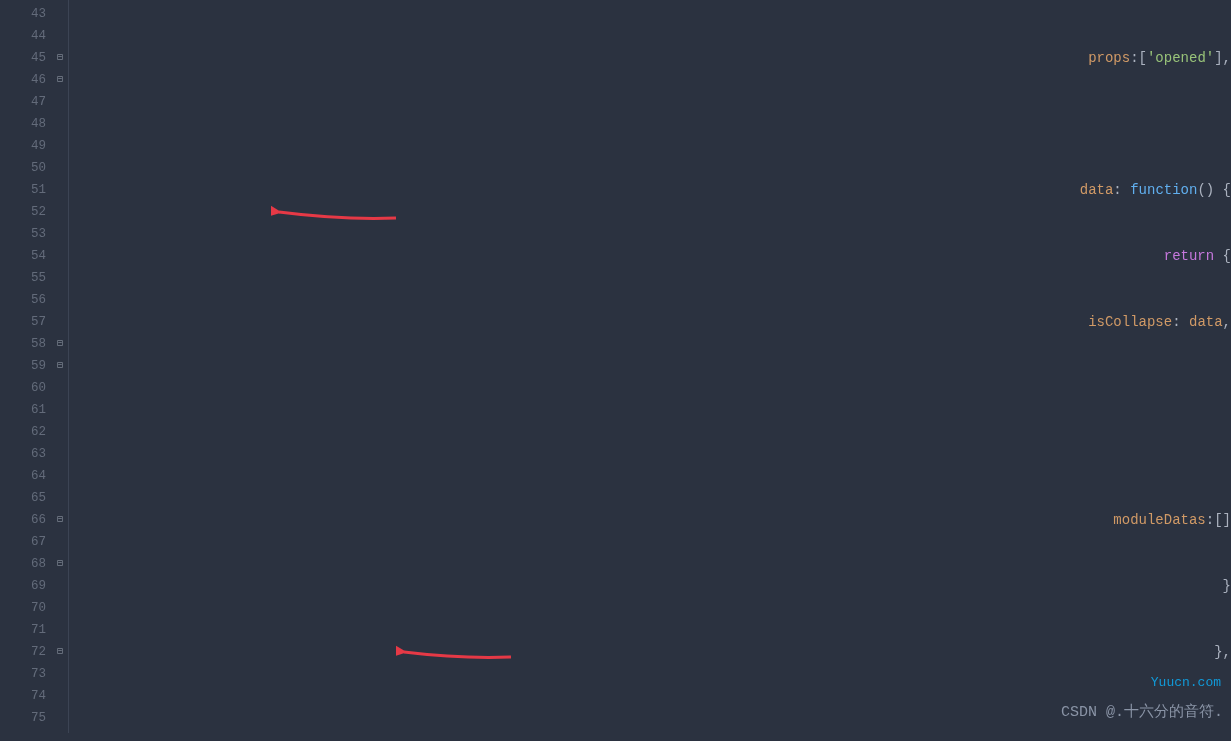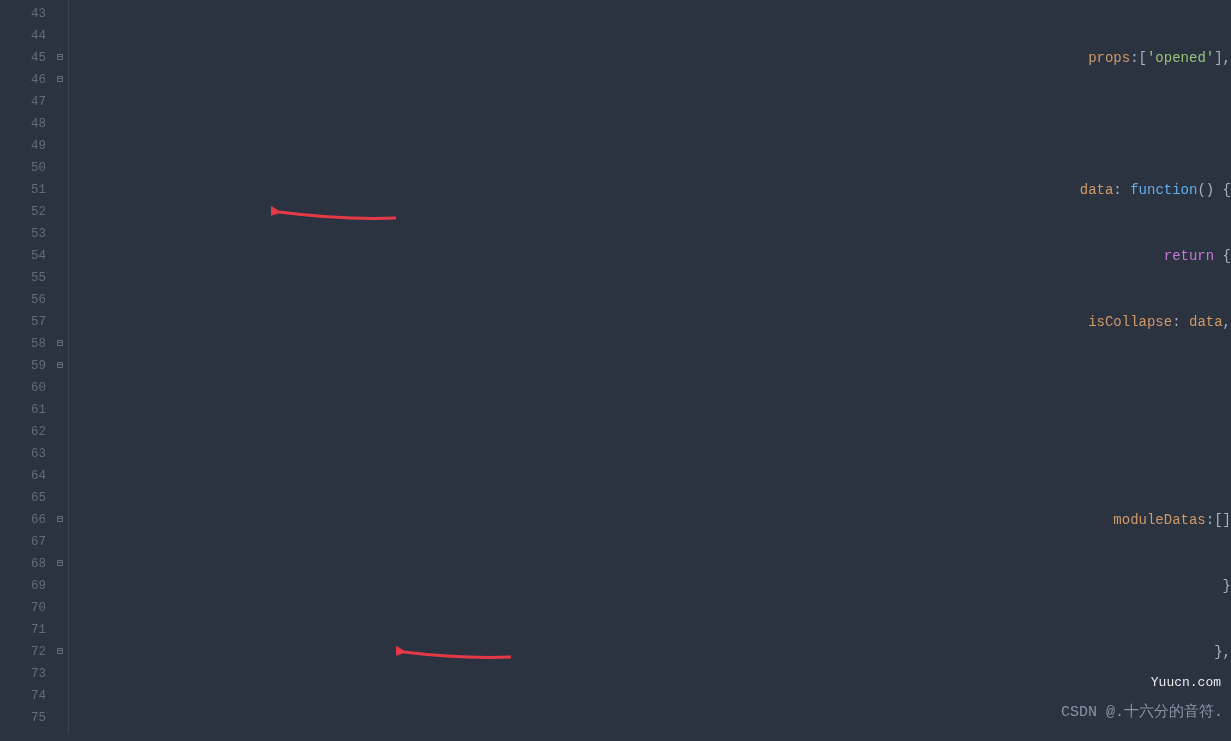--- a/index.html
+++ b/index.html
@@ -18,21 +18,21 @@
   .fn { color: #61afef; }
   .str { color: #98c379; }
   .bool { color: #d19a66; }
   .punc { color: #abb2bf; }
   .ident { color: #abb2bf; }
   .comment { color: #7f848e; font-style: italic; }
   
   .arrow { position: absolute; pointer-events: none; }
   .arrow svg { display: block; }
   
-  .watermark-tr { position: absolute; right: 10px; top: 675px; color: #ffffff; font-size: 13px; font-weight: 500; opacity: 0.9; }
+  .watermark-tr { position: absolute; right: 10px; top: 675px; color: #0ea5e9; font-size: 13px; font-weight: 500; opacity: 0.9; }
   .watermark-br { position: absolute; right: 8px; bottom: 12px; color: #8a94a6; font-size: 15px; }
 </style>
 </head>
 <body>
 
 <div class="editor">
   <div class="gutter">
     <div>43</div>
       <div>44</div>
       <div>45</div>

